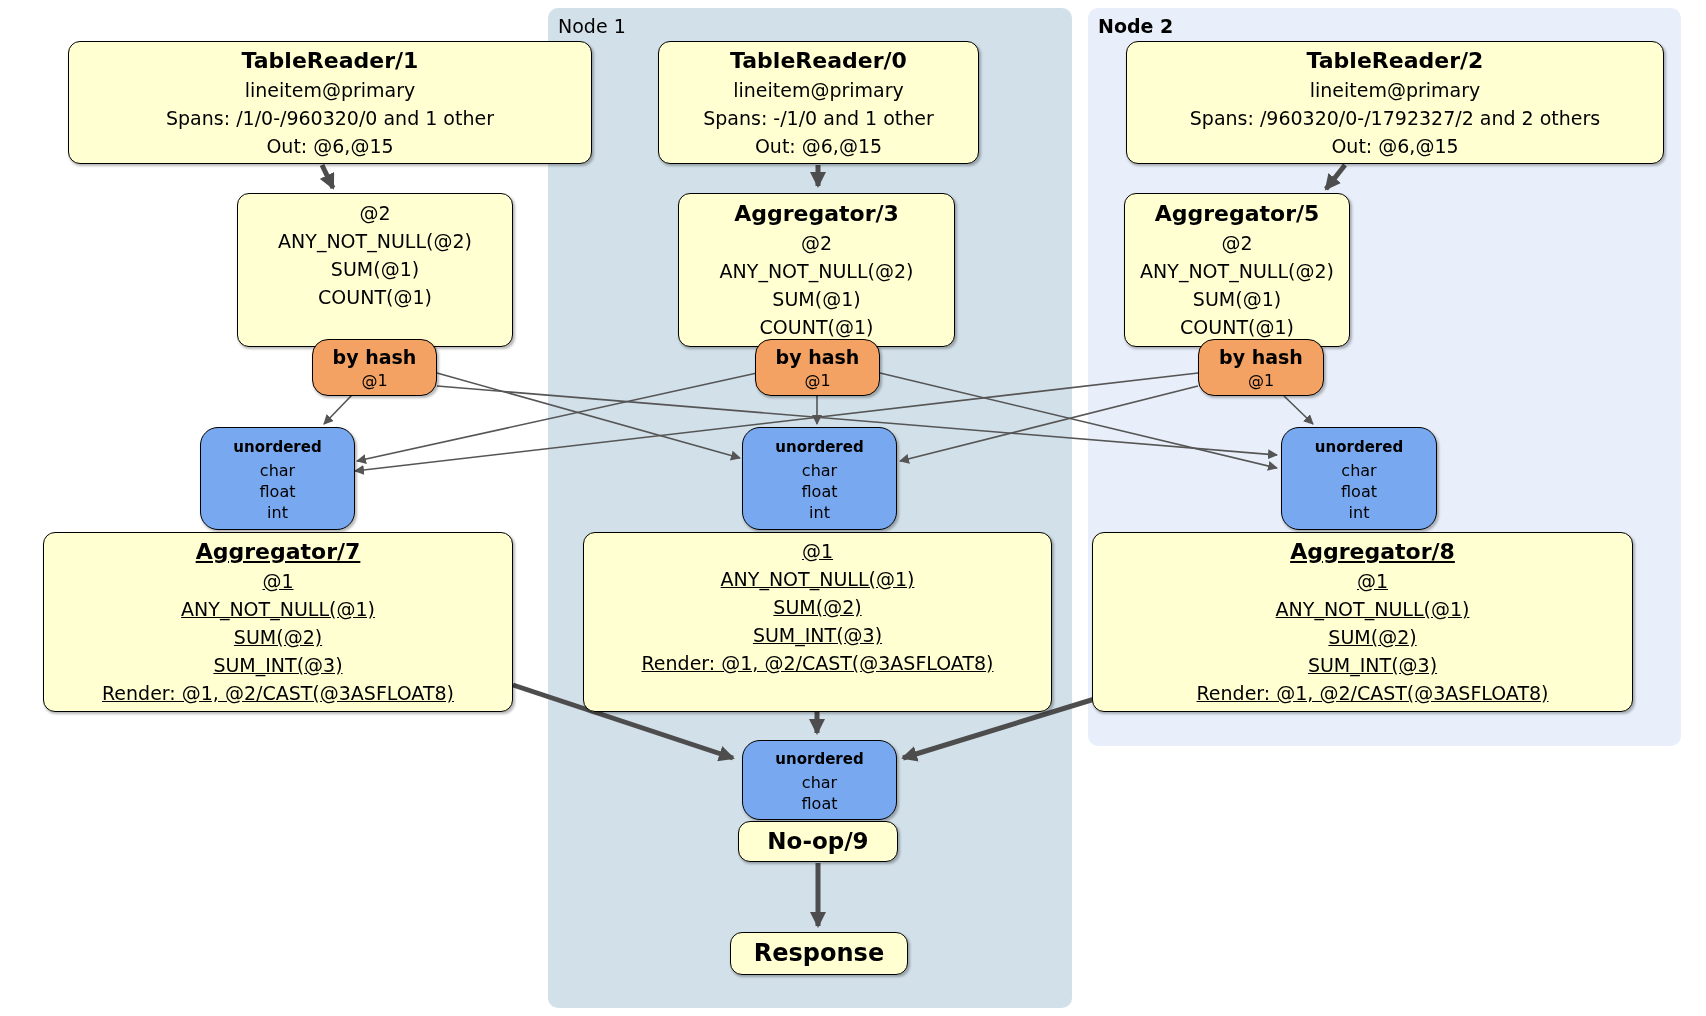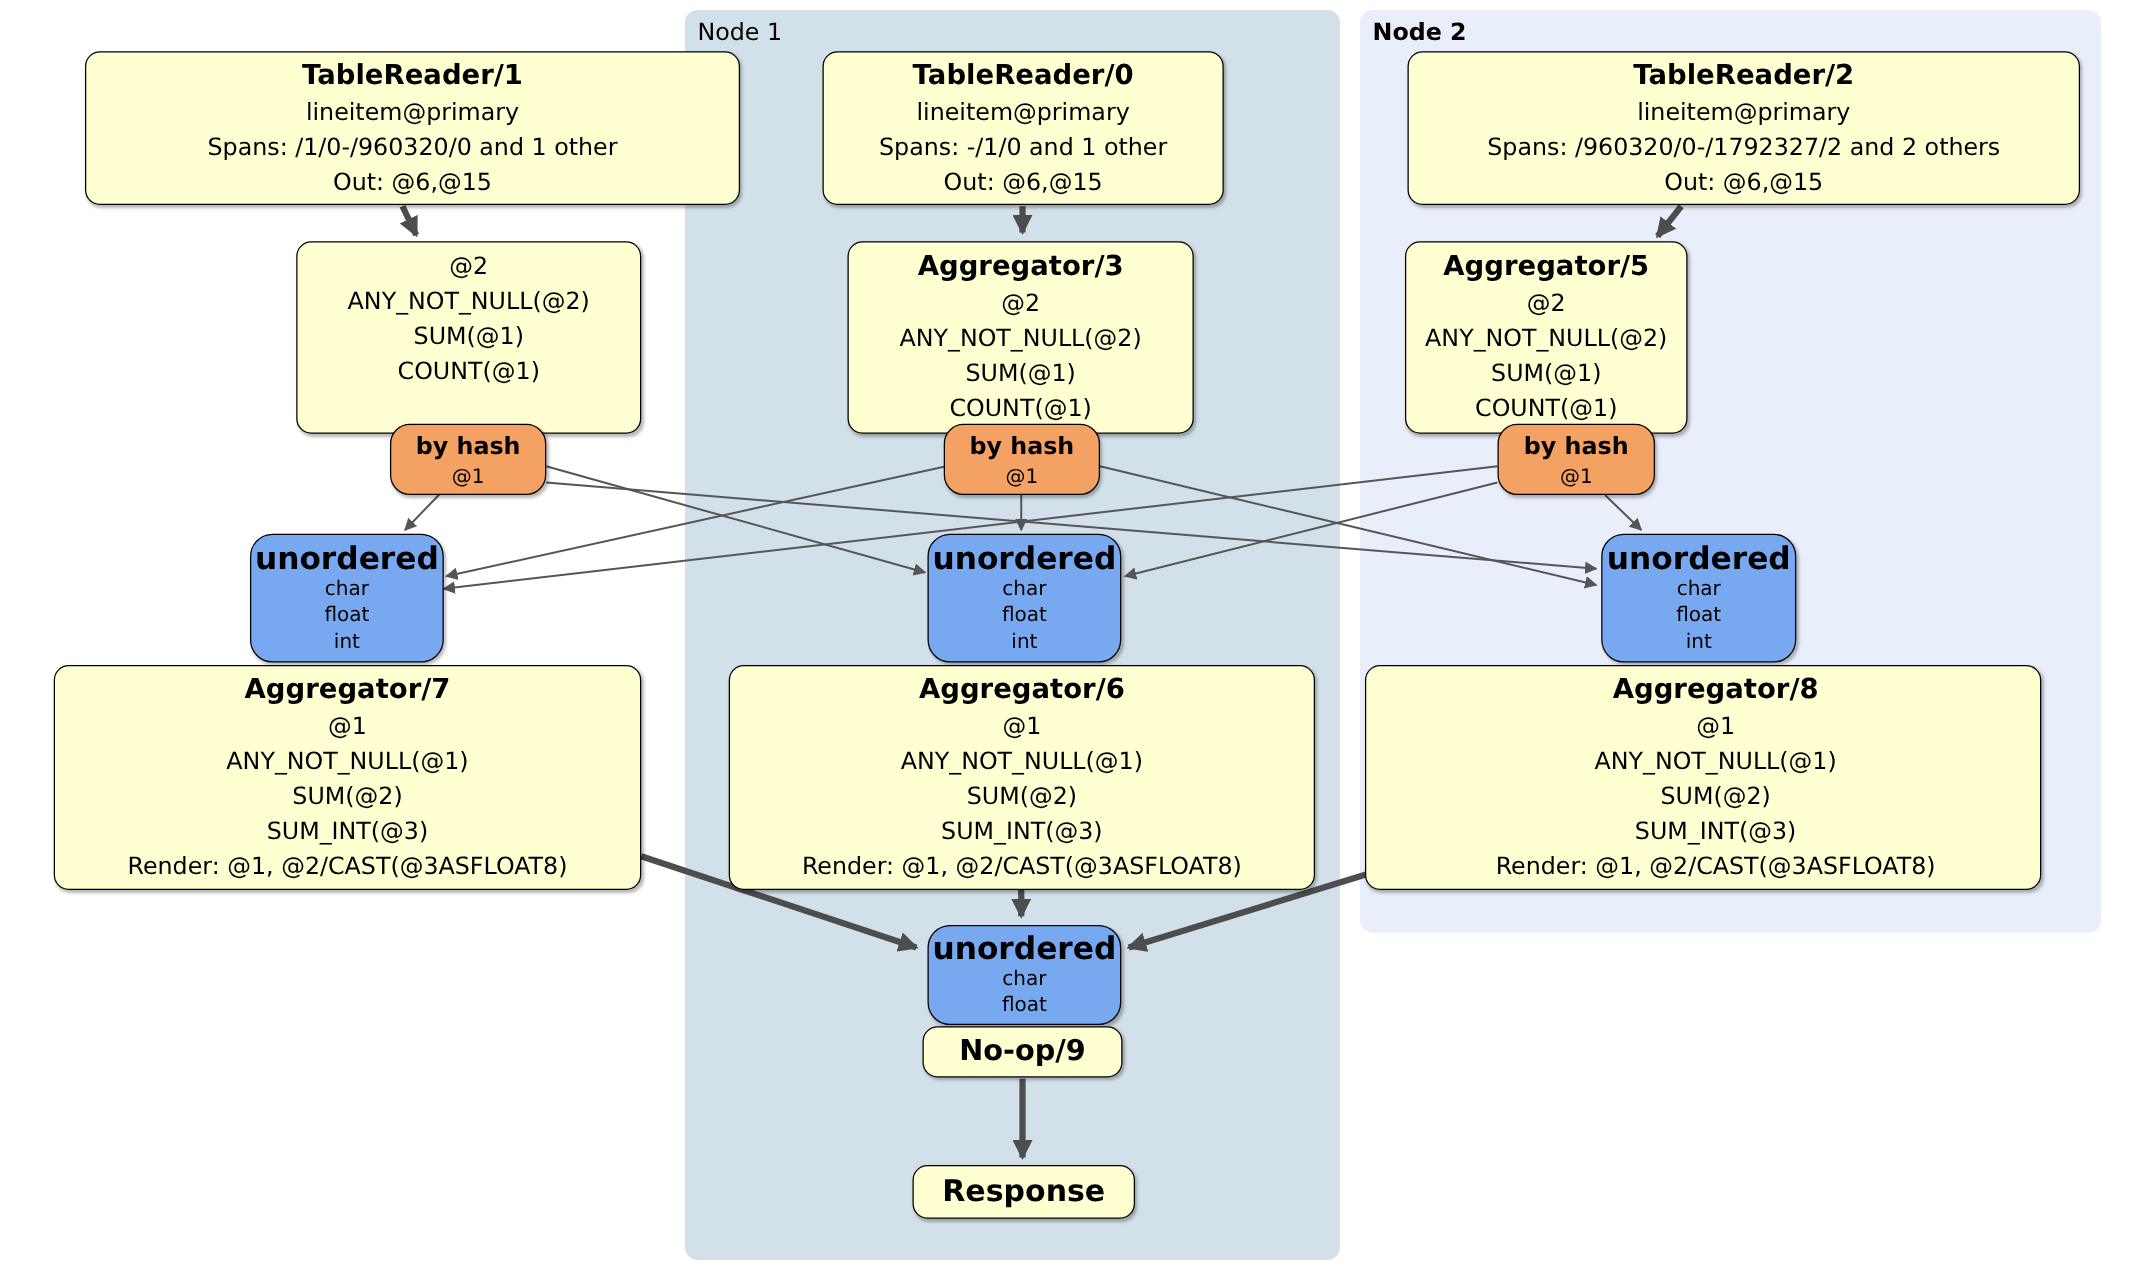--- a/index.html
+++ b/index.html
@@ -14,32 +14,32 @@
   .region-label{position:absolute;left:10px;top:7px;font-size:19px;}
   .edges{position:absolute;left:0;top:0;pointer-events:none;}
   .pbox{
     position:absolute;background:var(--box_bg);border:1.6px solid #000;border-radius:12px;
     text-align:center;box-sizing:border-box;box-shadow:1.5px 2px 2.5px rgba(0,0,0,.28);
   }
   .pbox .title{font-weight:bold;font-size:22px;line-height:30px;}
   .pbox .line{font-size:19px;line-height:28px;white-space:nowrap;}
   .tr{padding-top:4px;}
   .agg-top{padding-top:5px;}
-  .agg-bot{padding-top:4px;}
+  .agg-bot{padding-top:4px;text-decoration:underline;}
   .router{
     position:absolute;background:var(--router_bg);border:1.6px solid #000;border-radius:16px;
     text-align:center;box-sizing:border-box;padding-top:4px;box-shadow:1.5px 2px 2.5px rgba(0,0,0,.28);
   }
   .router .title{font-weight:bold;font-size:19px;line-height:26px;}
   .router .line{font-size:16px;line-height:21px;}
   .sync{
     position:absolute;background:var(--sync_bg);border:1.6px solid #000;border-radius:18px;
     text-align:center;box-sizing:border-box;padding-top:6px;box-shadow:1.5px 2px 2.5px rgba(0,0,0,.28);
   }
-  .sync .title{font-weight:bold;font-size:25px;line-height:26px;}
+  .sync .title{font-weight:bold;font-size:15px;line-height:26px;}
   .sync .line{font-size:16px;line-height:21px;}
   .noop{padding-top:0;}
   .noop .title{font-size:23px;line-height:39px;}
   .response .title{font-size:24px;line-height:41px;}
 </style>
 </head>
 <body>
 
 <div class="canvas">
 
@@ -157,21 +157,20 @@
 
   <div class="pbox agg-bot" style="left:43px;top:532px;width:470px;height:180px;">
     <div class="title">Aggregator/7</div>
     <div class="line">@1</div>
     <div class="line">ANY_NOT_NULL(@1)</div>
     <div class="line">SUM(@2)</div>
     <div class="line">SUM_INT(@3)</div>
     <div class="line">Render: @1, @2/CAST(@3ASFLOAT8)</div>
   </div>
   <div class="pbox agg-bot" style="left:583px;top:532px;width:469px;height:180px;">
-    <div class="title">Aggregator/6</div>
     <div class="line">@1</div>
     <div class="line">ANY_NOT_NULL(@1)</div>
     <div class="line">SUM(@2)</div>
     <div class="line">SUM_INT(@3)</div>
     <div class="line">Render: @1, @2/CAST(@3ASFLOAT8)</div>
   </div>
   <div class="pbox agg-bot" style="left:1092px;top:532px;width:541px;height:180px;padding-left:20px;">
     <div class="title">Aggregator/8</div>
     <div class="line">@1</div>
     <div class="line">ANY_NOT_NULL(@1)</div>

